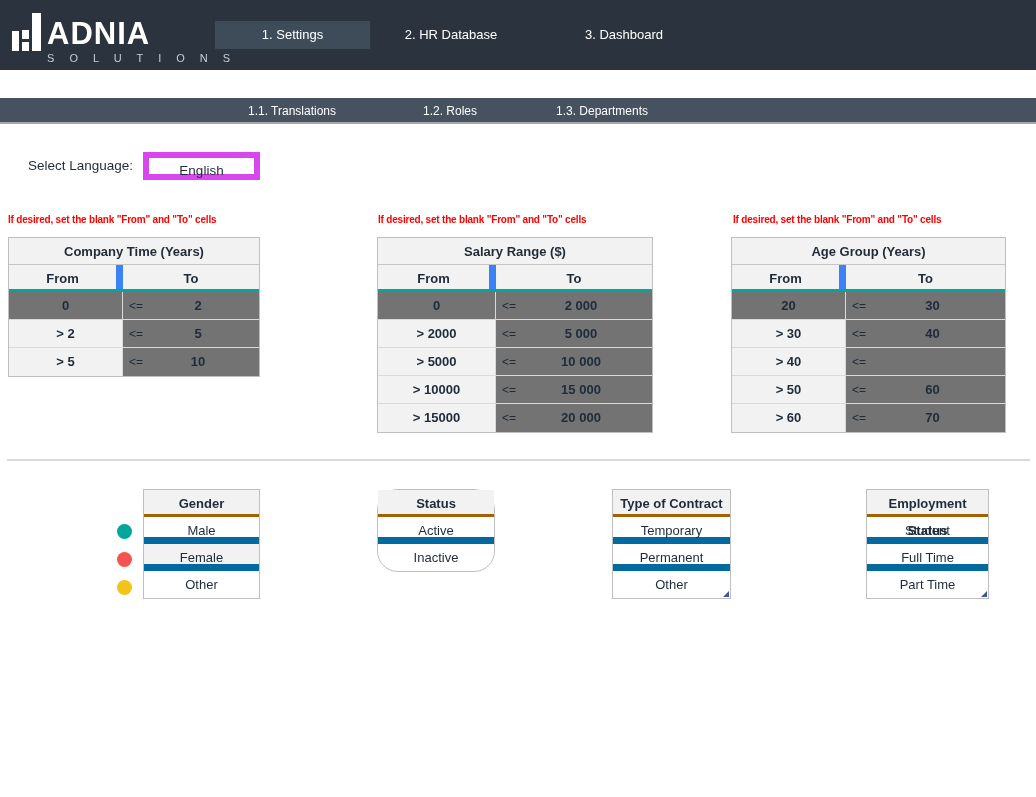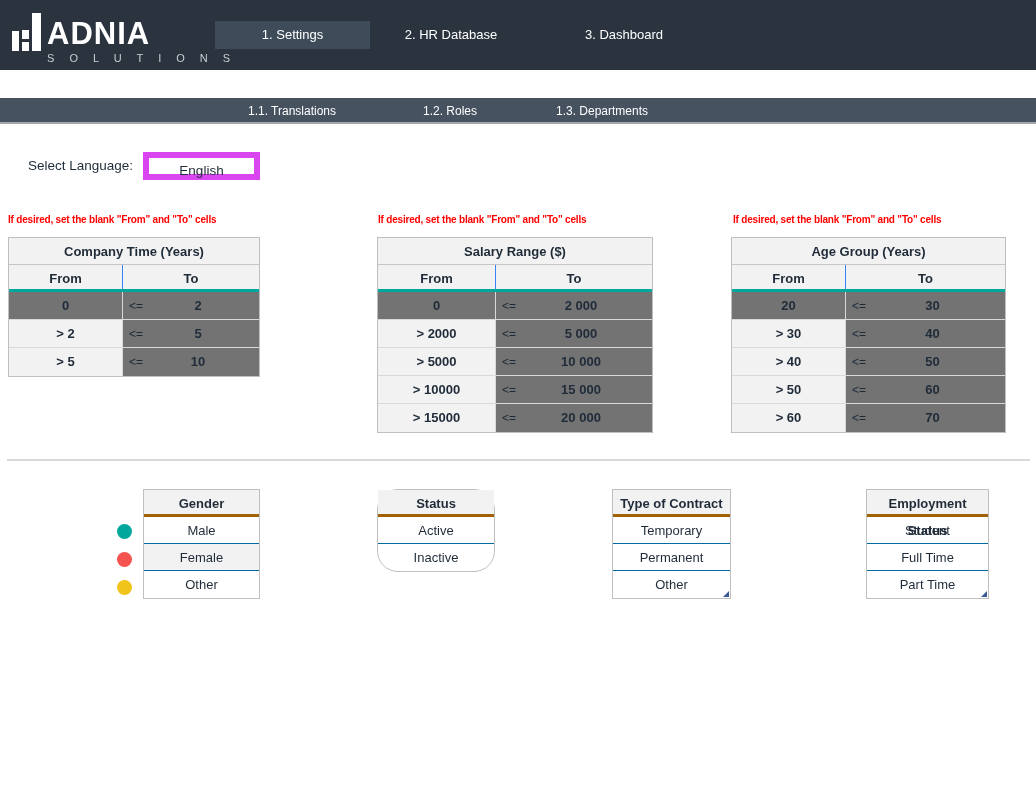--- a/index.html
+++ b/index.html
@@ -64,21 +64,21 @@
   .hint-1 { left:8px; } .hint-2 { left:378px; } .hint-3 { left:733px; }
 
   
   .rtable { position:absolute; top:237px; border:1px solid #BFBFBF; background:#737373; }
   .rtable .title {
     height:27px; line-height:27px; text-align:center; font-weight:bold;
     font-size:13px; background:#F2F2F2; border-bottom:1px solid #C6C6C6;
   }
   .rtable .cols { display:flex; height:27px; background:#F2F2F2; border-bottom:3px solid #00A79D; }
   .rtable .cols .c { line-height:27px; text-align:center; font-weight:bold; font-size:13px; }
-  .rtable .cols .c.from { border-right:1px solid #3b82f6; }
+  .rtable .cols .c.from { border-right:7px solid #3b82f6; }
   .rtable .row { display:flex; height:28px; border-bottom:1px solid #D9D9D9; }
   .rtable .row:last-child { border-bottom:none; }
   .from-cell {
     text-align:center; line-height:28px; font-size:13px; font-weight:bold;
     border-right:1px solid #D9D9D9; cursor:text;
   }
   .from-cell.alt { background:#F2F2F2; }
   .to-cell { flex:1; display:flex; line-height:28px; cursor:text; }
   .to-op { padding-left:6px; width:24px; font-size:12px; font-weight:normal; }
   .to-val { flex:1; text-align:center; font-size:13px; font-weight:bold; padding-right:10px; }
@@ -92,21 +92,21 @@
   .divider { position:absolute; left:7px; top:459px; width:1023px; height:2px; background:#D9D9D9; }
 
   
   .ctable { position:absolute; top:489px; border:1px solid #BFBFBF; background:#fff; }
   .ctable .title {
     height:27px; line-height:27px; text-align:center; font-weight:bold;
     font-size:13px; background:#F2F2F2; border-bottom:3px solid #a16207;
   }
   .ctable .crow {
     height:27px; line-height:27px; text-align:center; font-size:13px;
-    border-bottom:1px solid #0369a1; position:relative; cursor:text;
+    border-bottom:7px solid #0369a1; position:relative; cursor:text;
   }
   .ctable .crow:last-child { border-bottom:none; }
   .ctable .crow.alt { background:#F2F2F2; }
   .ctable .crow.corner::after {
     content:""; position:absolute; right:1px; bottom:1px;
     border-left:6px solid transparent; border-bottom:6px solid #3A5A97;
   }
   .c-gender { left:143px; width:117px; }
   .c-status { left:377px; width:118px;border-radius:21px; }
   .c-contract { left:612px; width:119px; }
@@ -240,21 +240,20 @@
     <div class="from-cell alt">&gt; 30</div>
     <div class="to-cell">
       <span class="to-op">&lt;=</span>
       <span class="to-val">40</span>
     </div>
   </div>
   <div class="row">
     <div class="from-cell alt">&gt; 40</div>
     <div class="to-cell">
       <span class="to-op">&lt;=</span>
-      <span class="to-val">50</span>
     </div>
   </div>
   <div class="row">
     <div class="from-cell alt">&gt; 50</div>
     <div class="to-cell">
       <span class="to-op">&lt;=</span>
       <span class="to-val">60</span>
     </div>
   </div>
   <div class="row">

